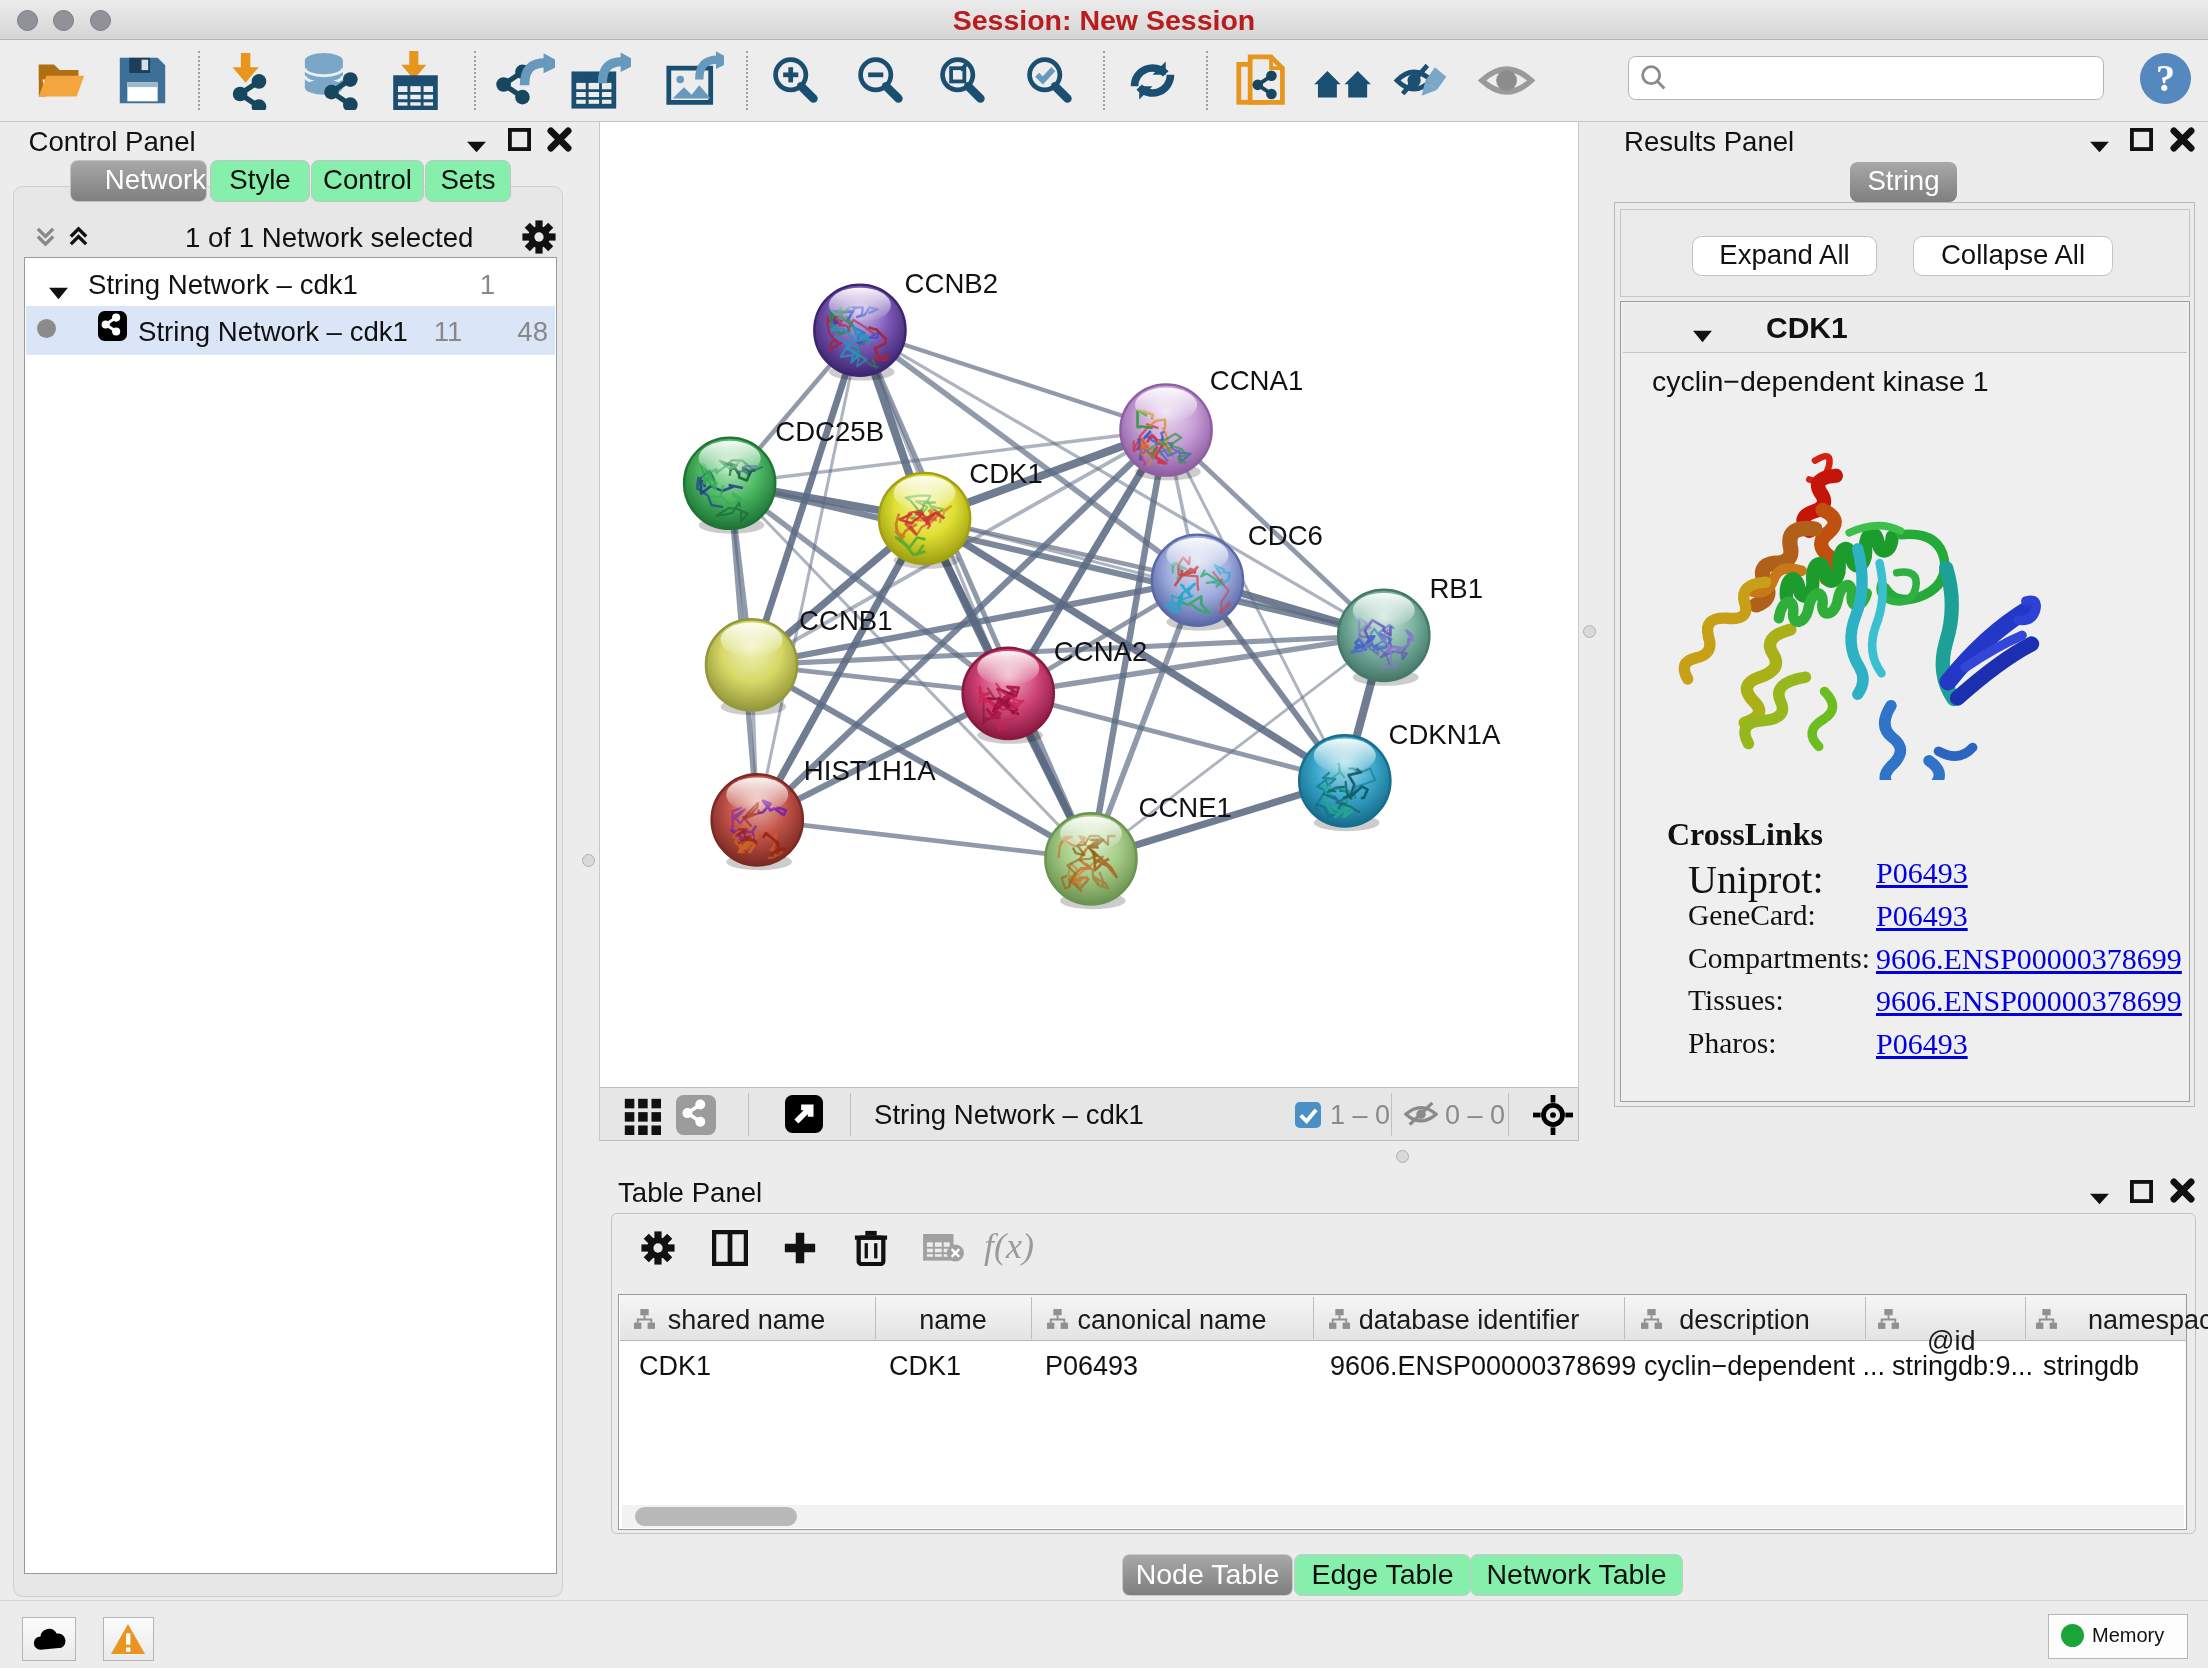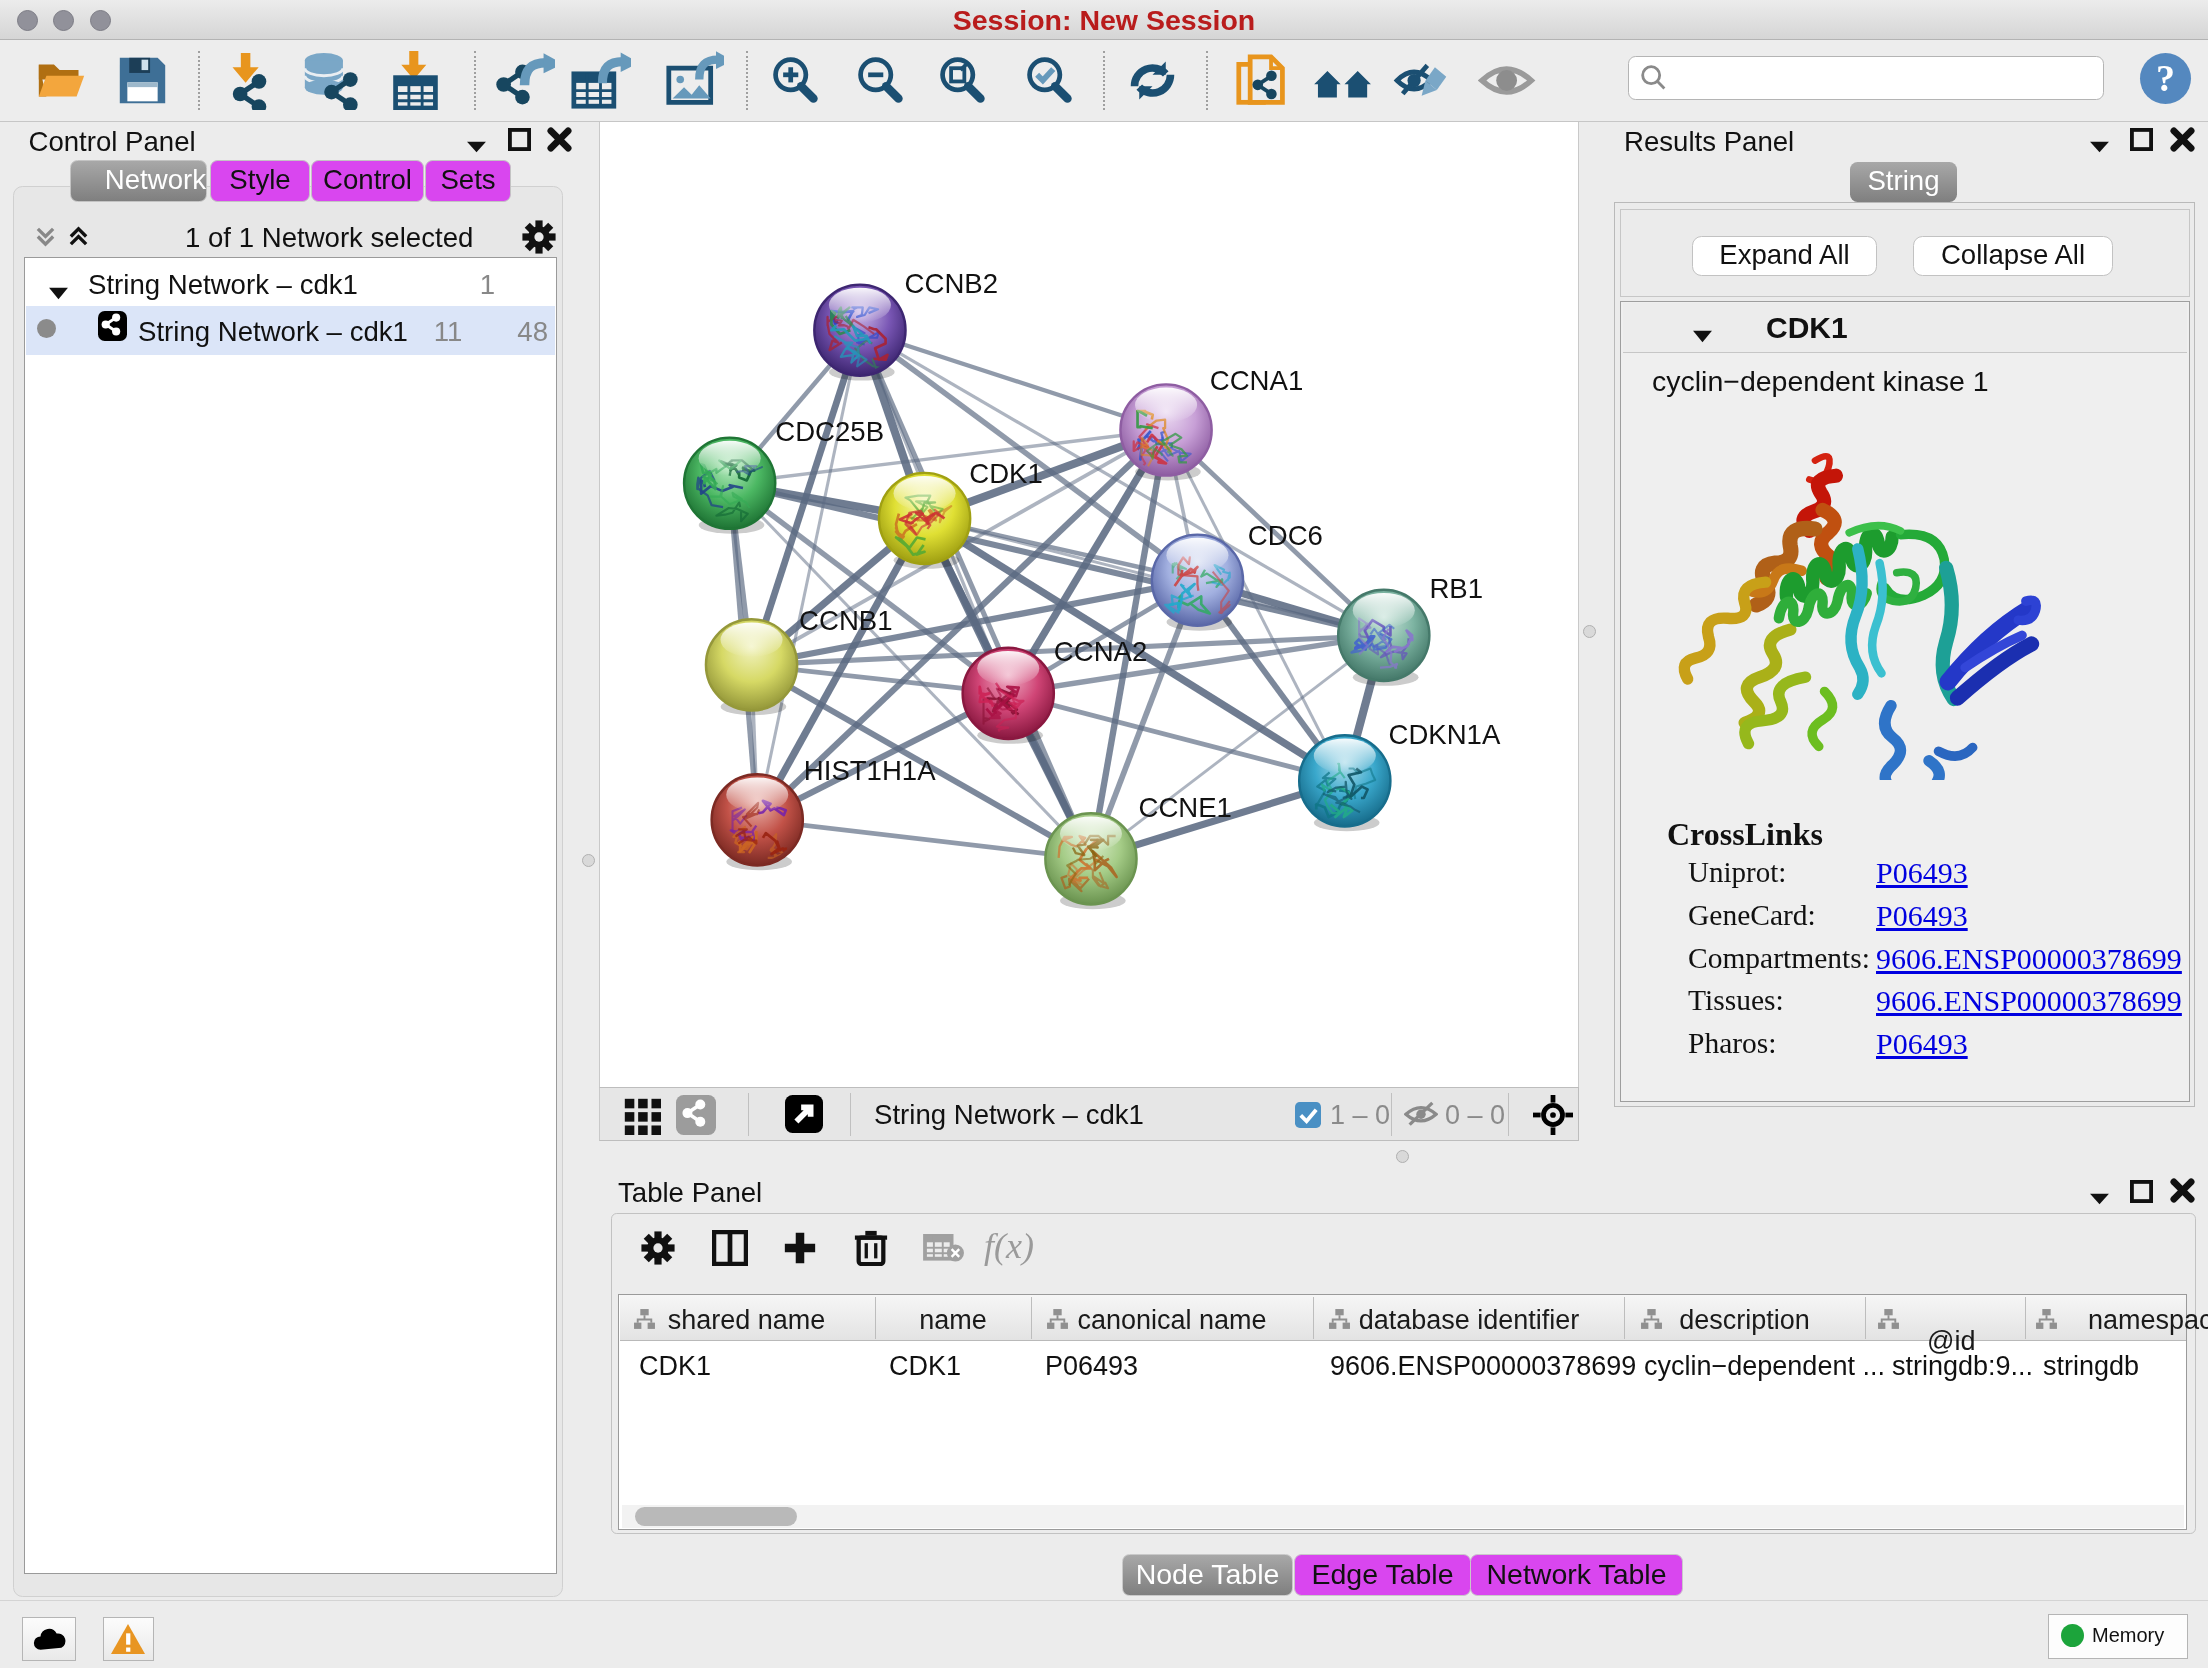--- a/index.html
+++ b/index.html
@@ -1,18 +1,18 @@
 <!DOCTYPE html>
 <html style="font-size:15px"><head><meta charset="utf-8"><style>
 * { margin:0; padding:0; box-sizing:border-box; }
 html,body { width:2208px; height:1668px; overflow:hidden; }
 body { font-family:'Liberation Sans',sans-serif; background:#ececec; position:relative; font-size:27px; color:#111; }
 .abs { position:absolute; }
 .graytab { background:linear-gradient(#a8a8a8,#7f7f7f); color:#fff; }
-.whitetab { background:#d946ef; color:#111; }
+.whitetab { background:#86efac; color:#111; }
 </style></head><body>
 <div style="position:absolute;left:0px;top:0px;width:2208px;height:40px;background:linear-gradient(#ececec,#d5d5d5);border-bottom:1.9px solid #b3b3b3;"></div>
 <div style="position:absolute;left:17px;top:9.5px;width:21px;height:21px;background:#91919a;border:1px solid #7c7c85;border-radius:50%;"></div>
 <div style="position:absolute;left:53px;top:9.5px;width:21px;height:21px;background:#91919a;border:1px solid #7c7c85;border-radius:50%;"></div>
 <div style="position:absolute;left:90px;top:9.5px;width:21px;height:21px;background:#91919a;border:1px solid #7c7c85;border-radius:50%;"></div>
 <div class="abs" style="left:0;top:3.8px;width:2208px;text-align:center;font-size:28.5px;font-weight:bold;color:#b91c1c;">Session: New Session</div>
 <div style="position:absolute;left:0px;top:40px;width:2208px;height:82px;background:#ededed;border-bottom:1.9px solid #c6c6c6;"></div>
 <div style="position:absolute;left:33px;top:55px;width:57px;height:51px;"><svg width="57" height="51" viewBox="0 0 60 54" style="">
       <path d="M6 10 h16 l6 6 h20 v10 h-42 z" fill="#b06f12"></path>
       <path d="M6 10 v34 l8 0 z" fill="#b06f12"></path>
@@ -619,21 +619,21 @@
       <path d="M 228 122 q 8 36 -4 66 q -10 28 6 50" fill="none" stroke="#3bc0d0" stroke-width="9" stroke-linecap="round" stroke-opacity="1.0"></path>
       <path d="M 298 127 q 12 40 0 78 q -10 34 8 60" fill="none" stroke="#1da096" stroke-width="15" stroke-linecap="round" stroke-opacity="1.0"></path>
       <path d="M 300 247 Q 340 197 385 170" fill="none" stroke="#2438c8" stroke-width="18" stroke-linecap="round" stroke-opacity="1.0"></path>
       <path d="M 310 264 Q 355 224 388 207" fill="none" stroke="#1b2fb0" stroke-width="16" stroke-linecap="round" stroke-opacity="1.0"></path>
       <path d="M 382 162 q 14 -4 10 10 q -4 12 -18 10" fill="none" stroke="#2d42d4" stroke-width="10" stroke-linecap="round" stroke-opacity="1.0"></path>
       <path d="M 318 232 Q 350 210 378 198" fill="none" stroke="#3346d8" stroke-width="10" stroke-linecap="round" stroke-opacity="1.0"></path>
       <path d="M 240 272 q -14 22 2 34 q 16 12 0 28 q -18 16 4 28 q 24 12 40 -6 q 12 -14 -6 -26" fill="none" stroke="#2f74c8" stroke-width="12" stroke-linecap="round" stroke-opacity="1.0"></path>
       <path d="M 290 320 q 22 12 36 -4" fill="none" stroke="#2a66c0" stroke-width="10" stroke-linecap="round" stroke-opacity="1.0"></path>
     </svg></div>
 <div class="abs" style="left:1667px;top:816px;font-family:'Liberation Serif',serif;font-weight:bold;font-size:32px;">CrossLinks</div>
-<div class="abs" style="left:1688px;top:856px;font-family:'Liberation Serif',serif;font-size:29px;">Uniprot:</div>
+<div class="abs" style="left:1688px;top:856px;font-family:'Liberation Serif',serif;font-size:40px;">Uniprot:</div>
 <div class="abs" style="left:1876px;top:856px;font-family:'Liberation Serif',serif;font-size:30px;color:#0000e0;text-decoration:underline;">P06493</div>
 <div class="abs" style="left:1688px;top:899px;font-family:'Liberation Serif',serif;font-size:29.5px;">GeneCard:</div>
 <div class="abs" style="left:1876px;top:899px;font-family:'Liberation Serif',serif;font-size:30px;color:#0000e0;text-decoration:underline;">P06493</div>
 <div class="abs" style="left:1688px;top:942px;font-family:'Liberation Serif',serif;font-size:29.5px;">Compartments:</div>
 <div class="abs" style="left:1876px;top:942px;font-family:'Liberation Serif',serif;font-size:30px;color:#0000e0;text-decoration:underline;">9606.ENSP00000378699</div>
 <div class="abs" style="left:1688px;top:984px;font-family:'Liberation Serif',serif;font-size:29.5px;">Tissues:</div>
 <div class="abs" style="left:1876px;top:984px;font-family:'Liberation Serif',serif;font-size:30px;color:#0000e0;text-decoration:underline;">9606.ENSP00000378699</div>
 <div class="abs" style="left:1688px;top:1027px;font-family:'Liberation Serif',serif;font-size:29.5px;">Pharos:</div>
 <div class="abs" style="left:1876px;top:1027px;font-family:'Liberation Serif',serif;font-size:30px;color:#0000e0;text-decoration:underline;">P06493</div>
 <div class="abs" style="left:618px;top:1177px;font-size:27.6px;">Table Panel</div>

